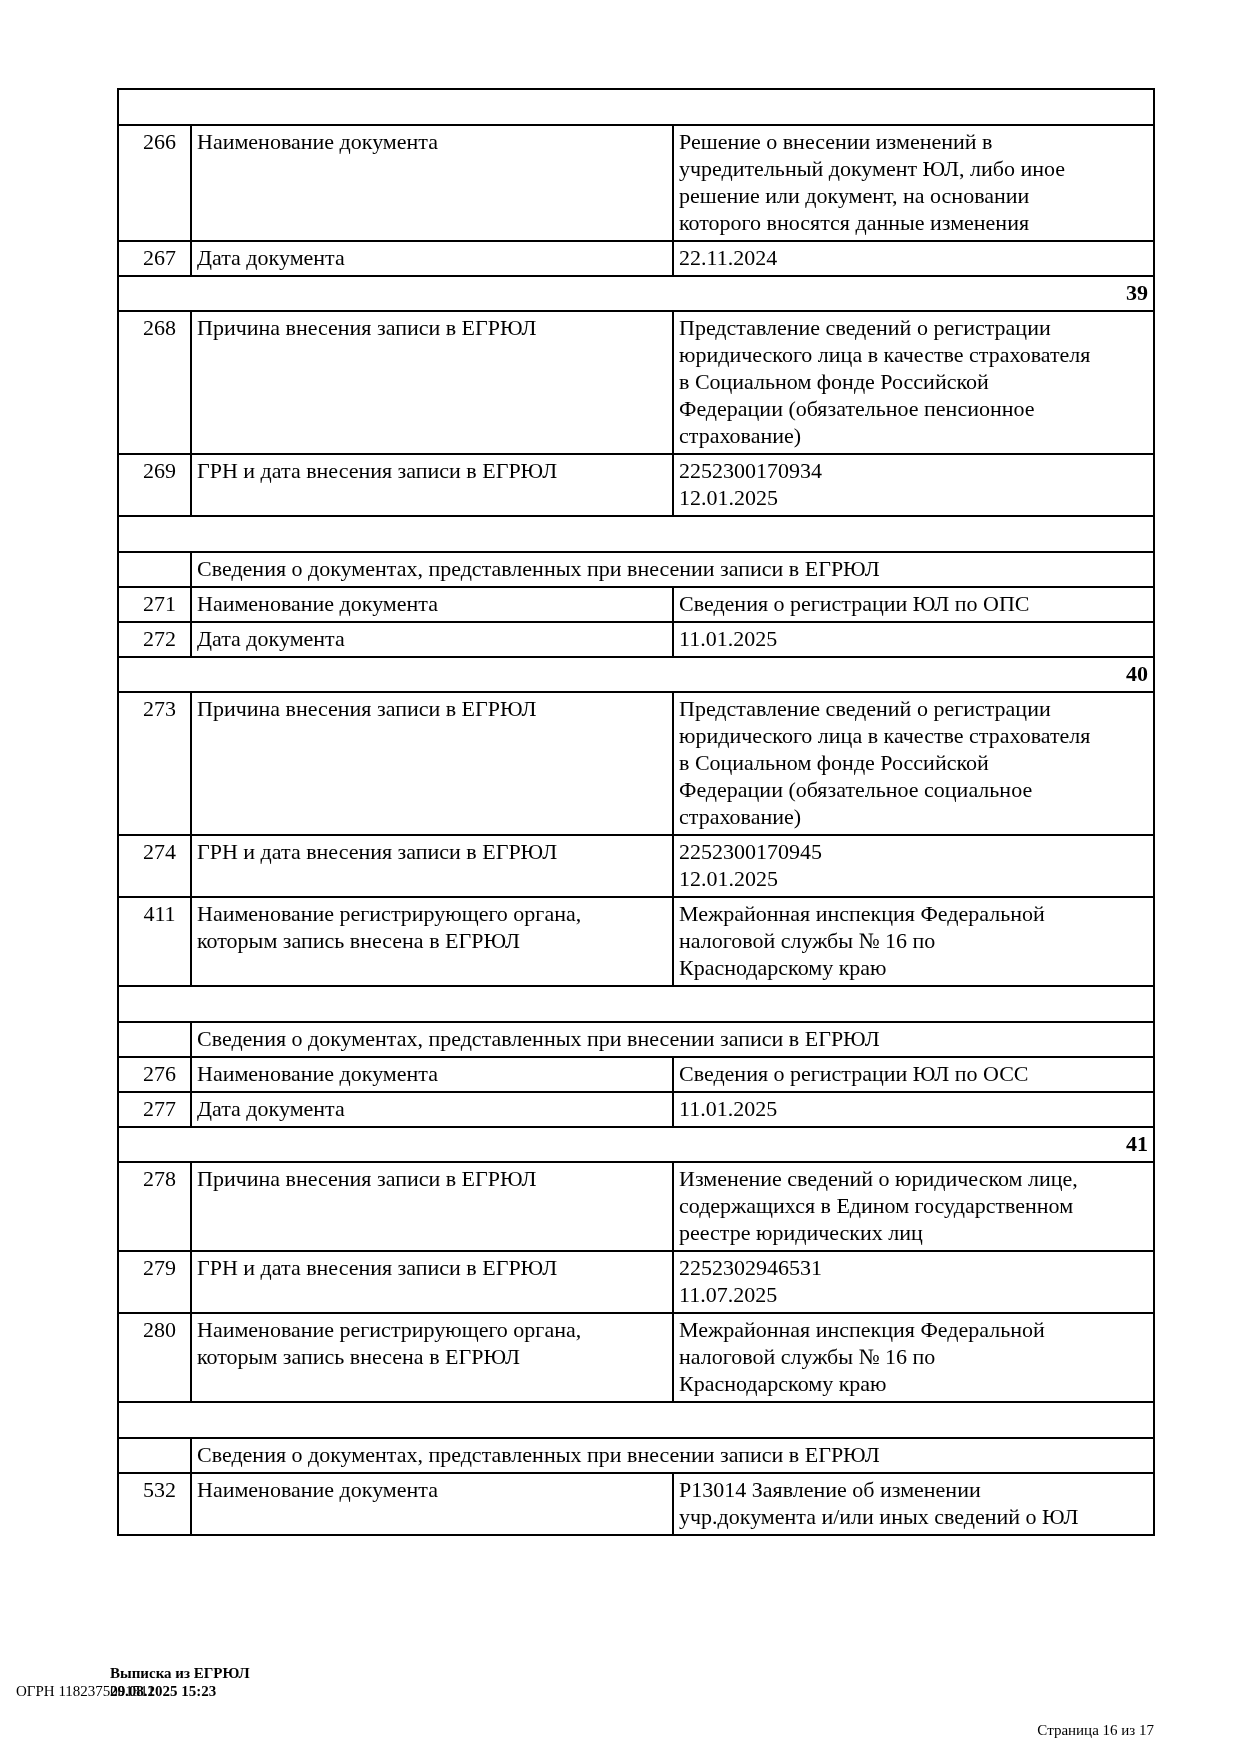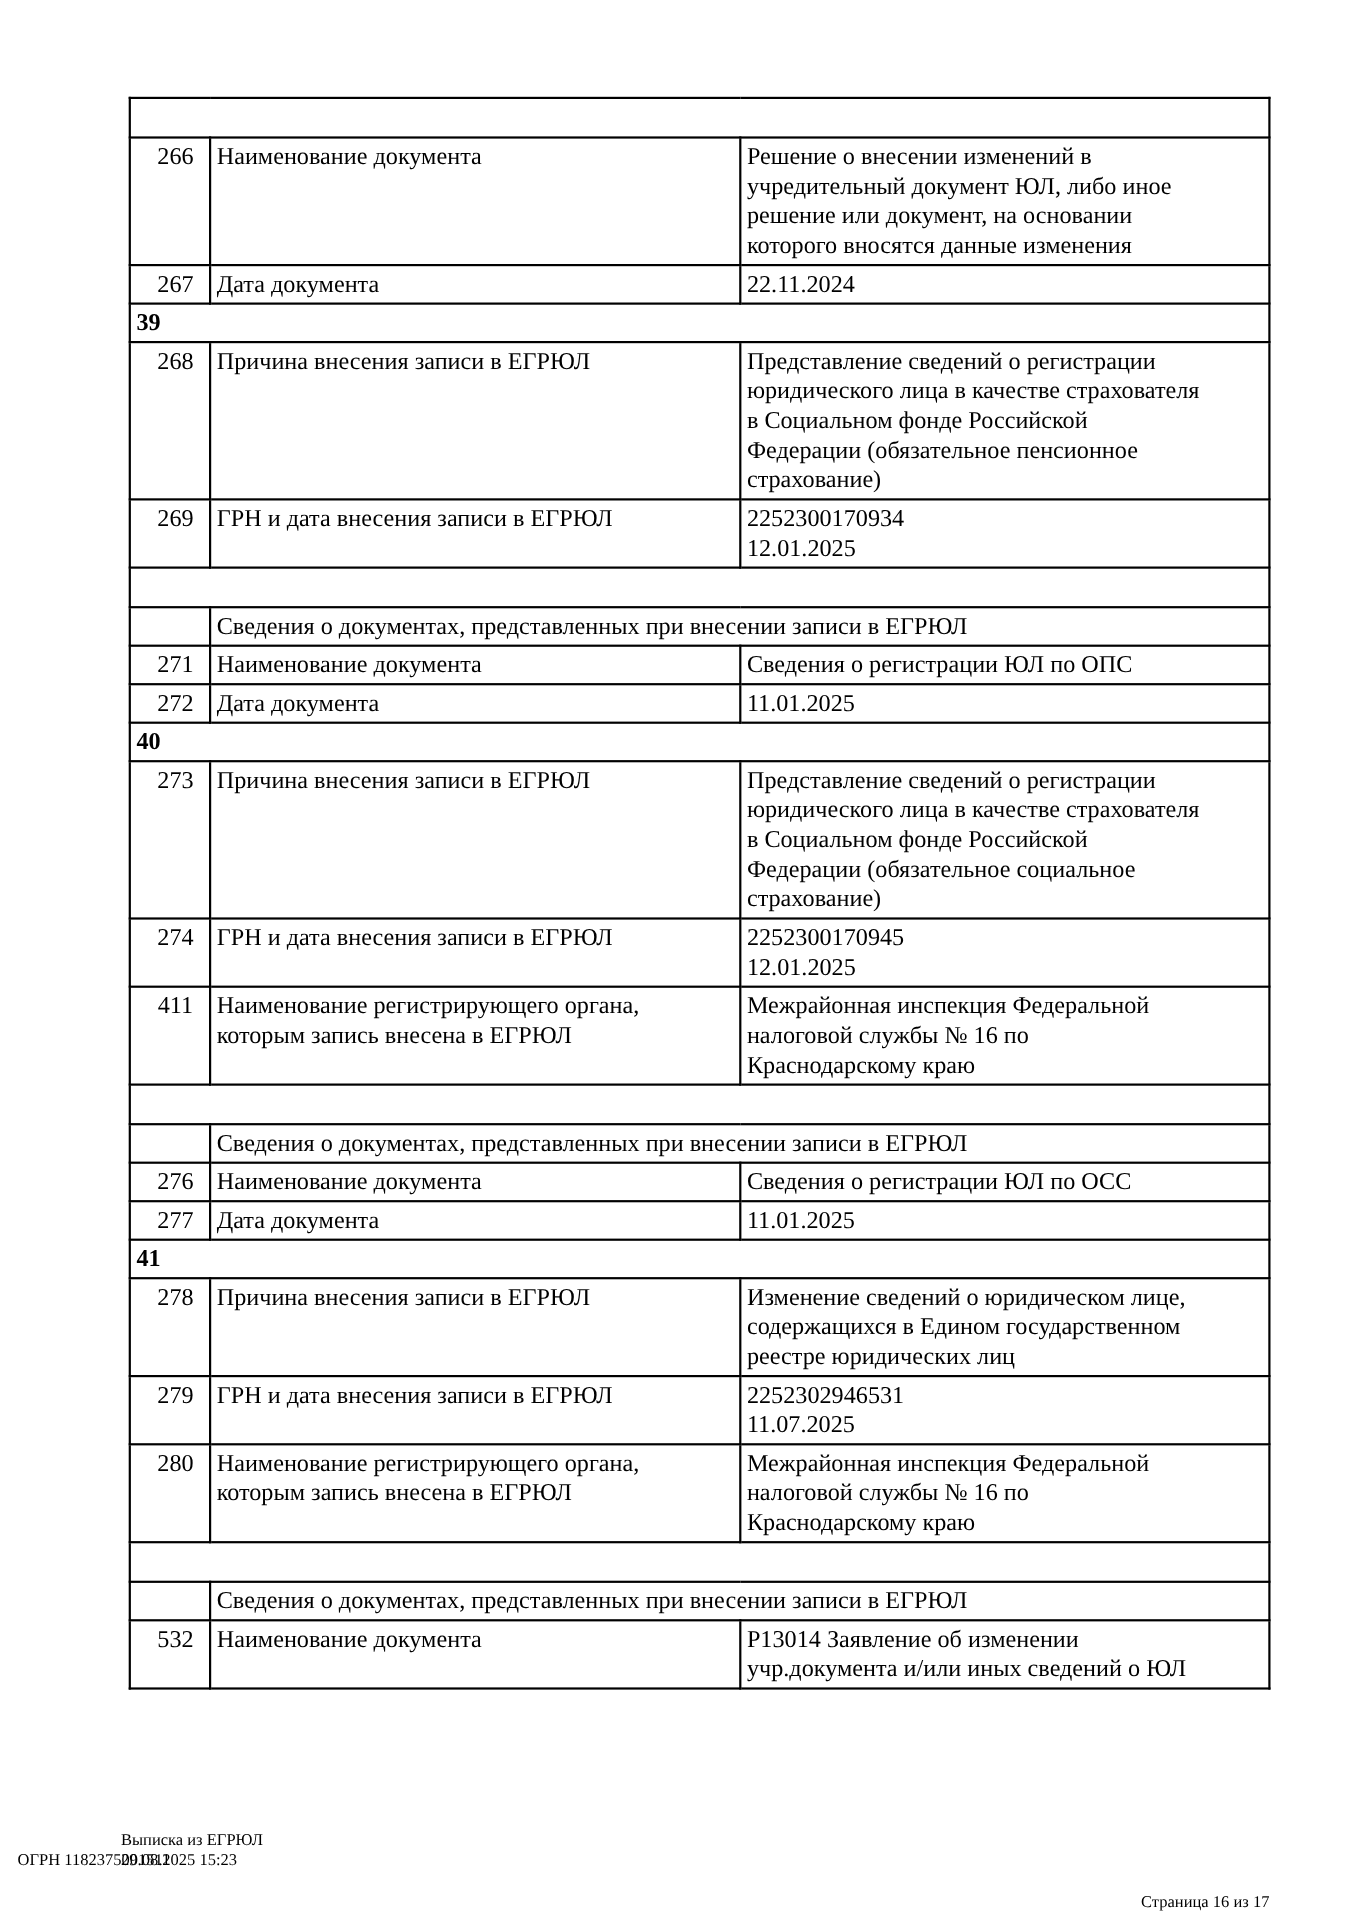--- a/index.html
+++ b/index.html
@@ -13,26 +13,26 @@
     border-collapse:collapse; table-layout:fixed;
     font-size:22px; line-height:27px;
   }
   .doc-table td {
     border:2px solid #000; vertical-align:top;
     padding:2px 5px 4px 5px; overflow:hidden;
   }
   td.num { text-align:center; padding-left:12px; padding-right:2px; }
   td.value, td.label { white-space:pre-line; }
   tr.spacer td { height:28px; }
-  tr.section td { text-align:left; font-weight:bold; }
+  tr.section td { text-align:right; font-weight:bold; }
   .footer {
     position:absolute; left:0; top:1664px; width:1240px;
     font-size:15px; line-height:18px;
   }
-  .footer-left { position:absolute; left:110px; top:0; }
+  .footer-left { position:absolute; left:110px; top:0;font-weight:bold; }
   .footer-center { position:absolute; left:16px; top:18px; width:1136px; text-align:left; }
   .footer-right { position:absolute; right:86px; top:18px;margin-top:39px; }
 </style>
 </head>
 <body>
 
 <div class="page">
 
   <table class="doc-table">
     <colgroup>

